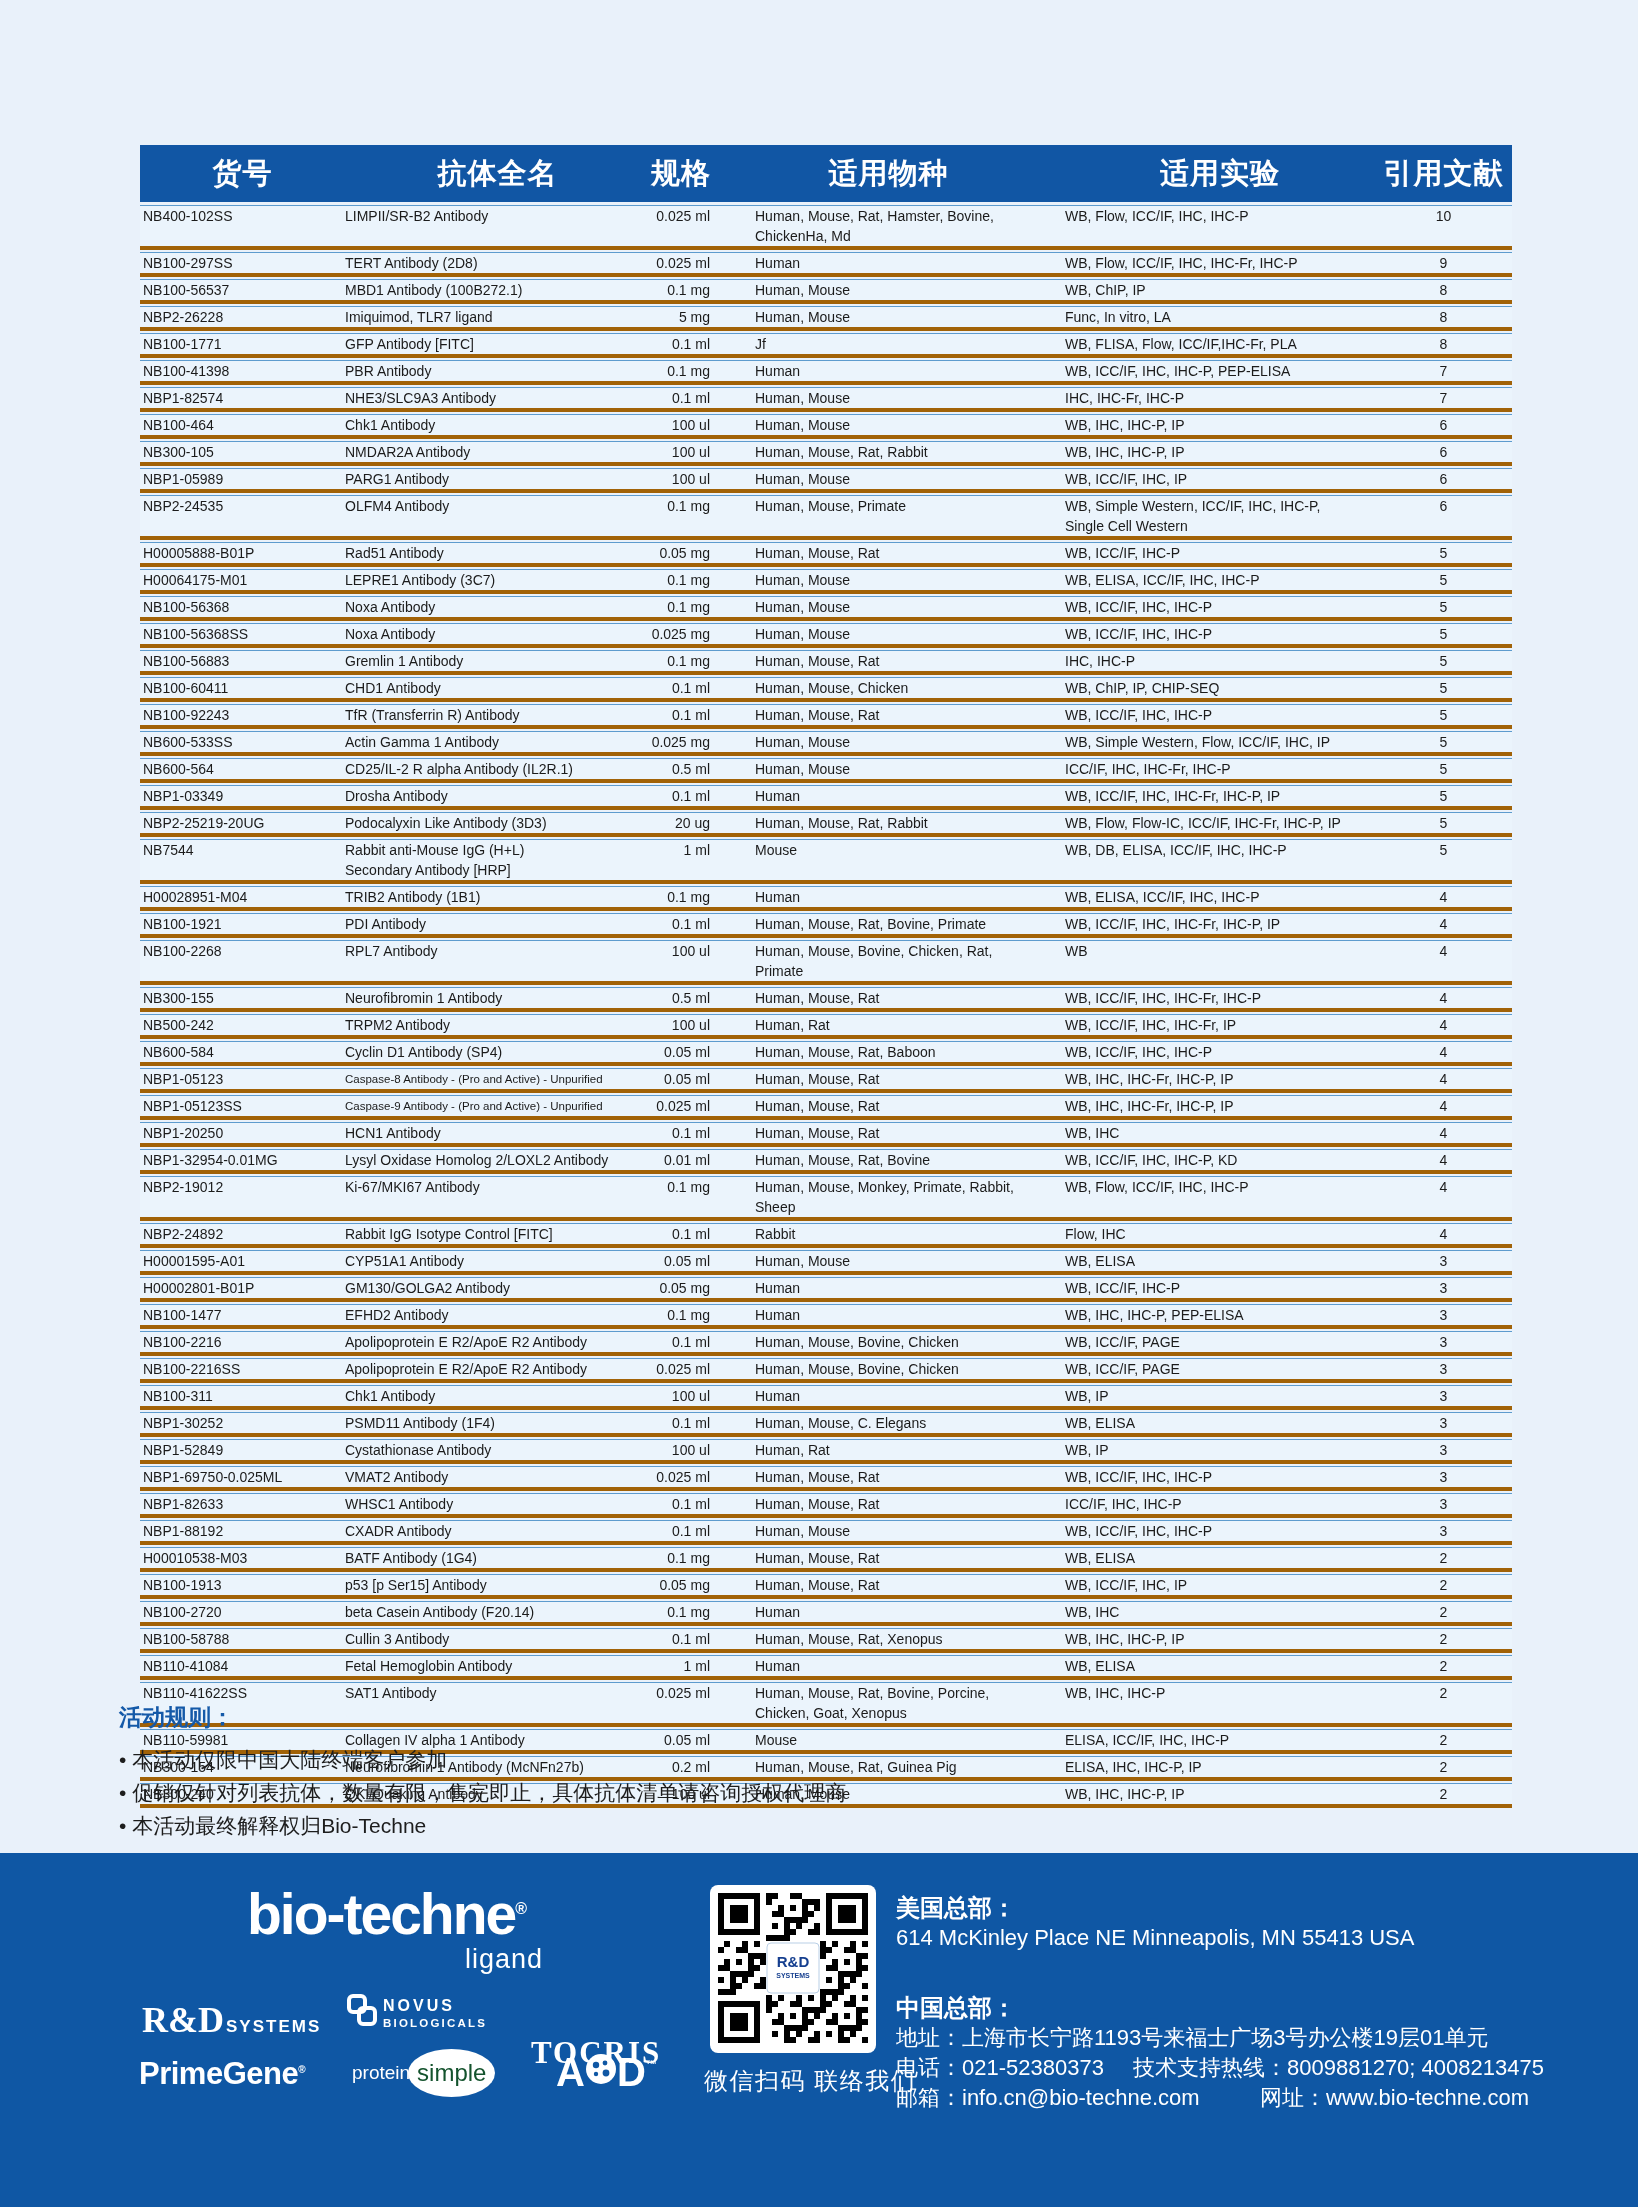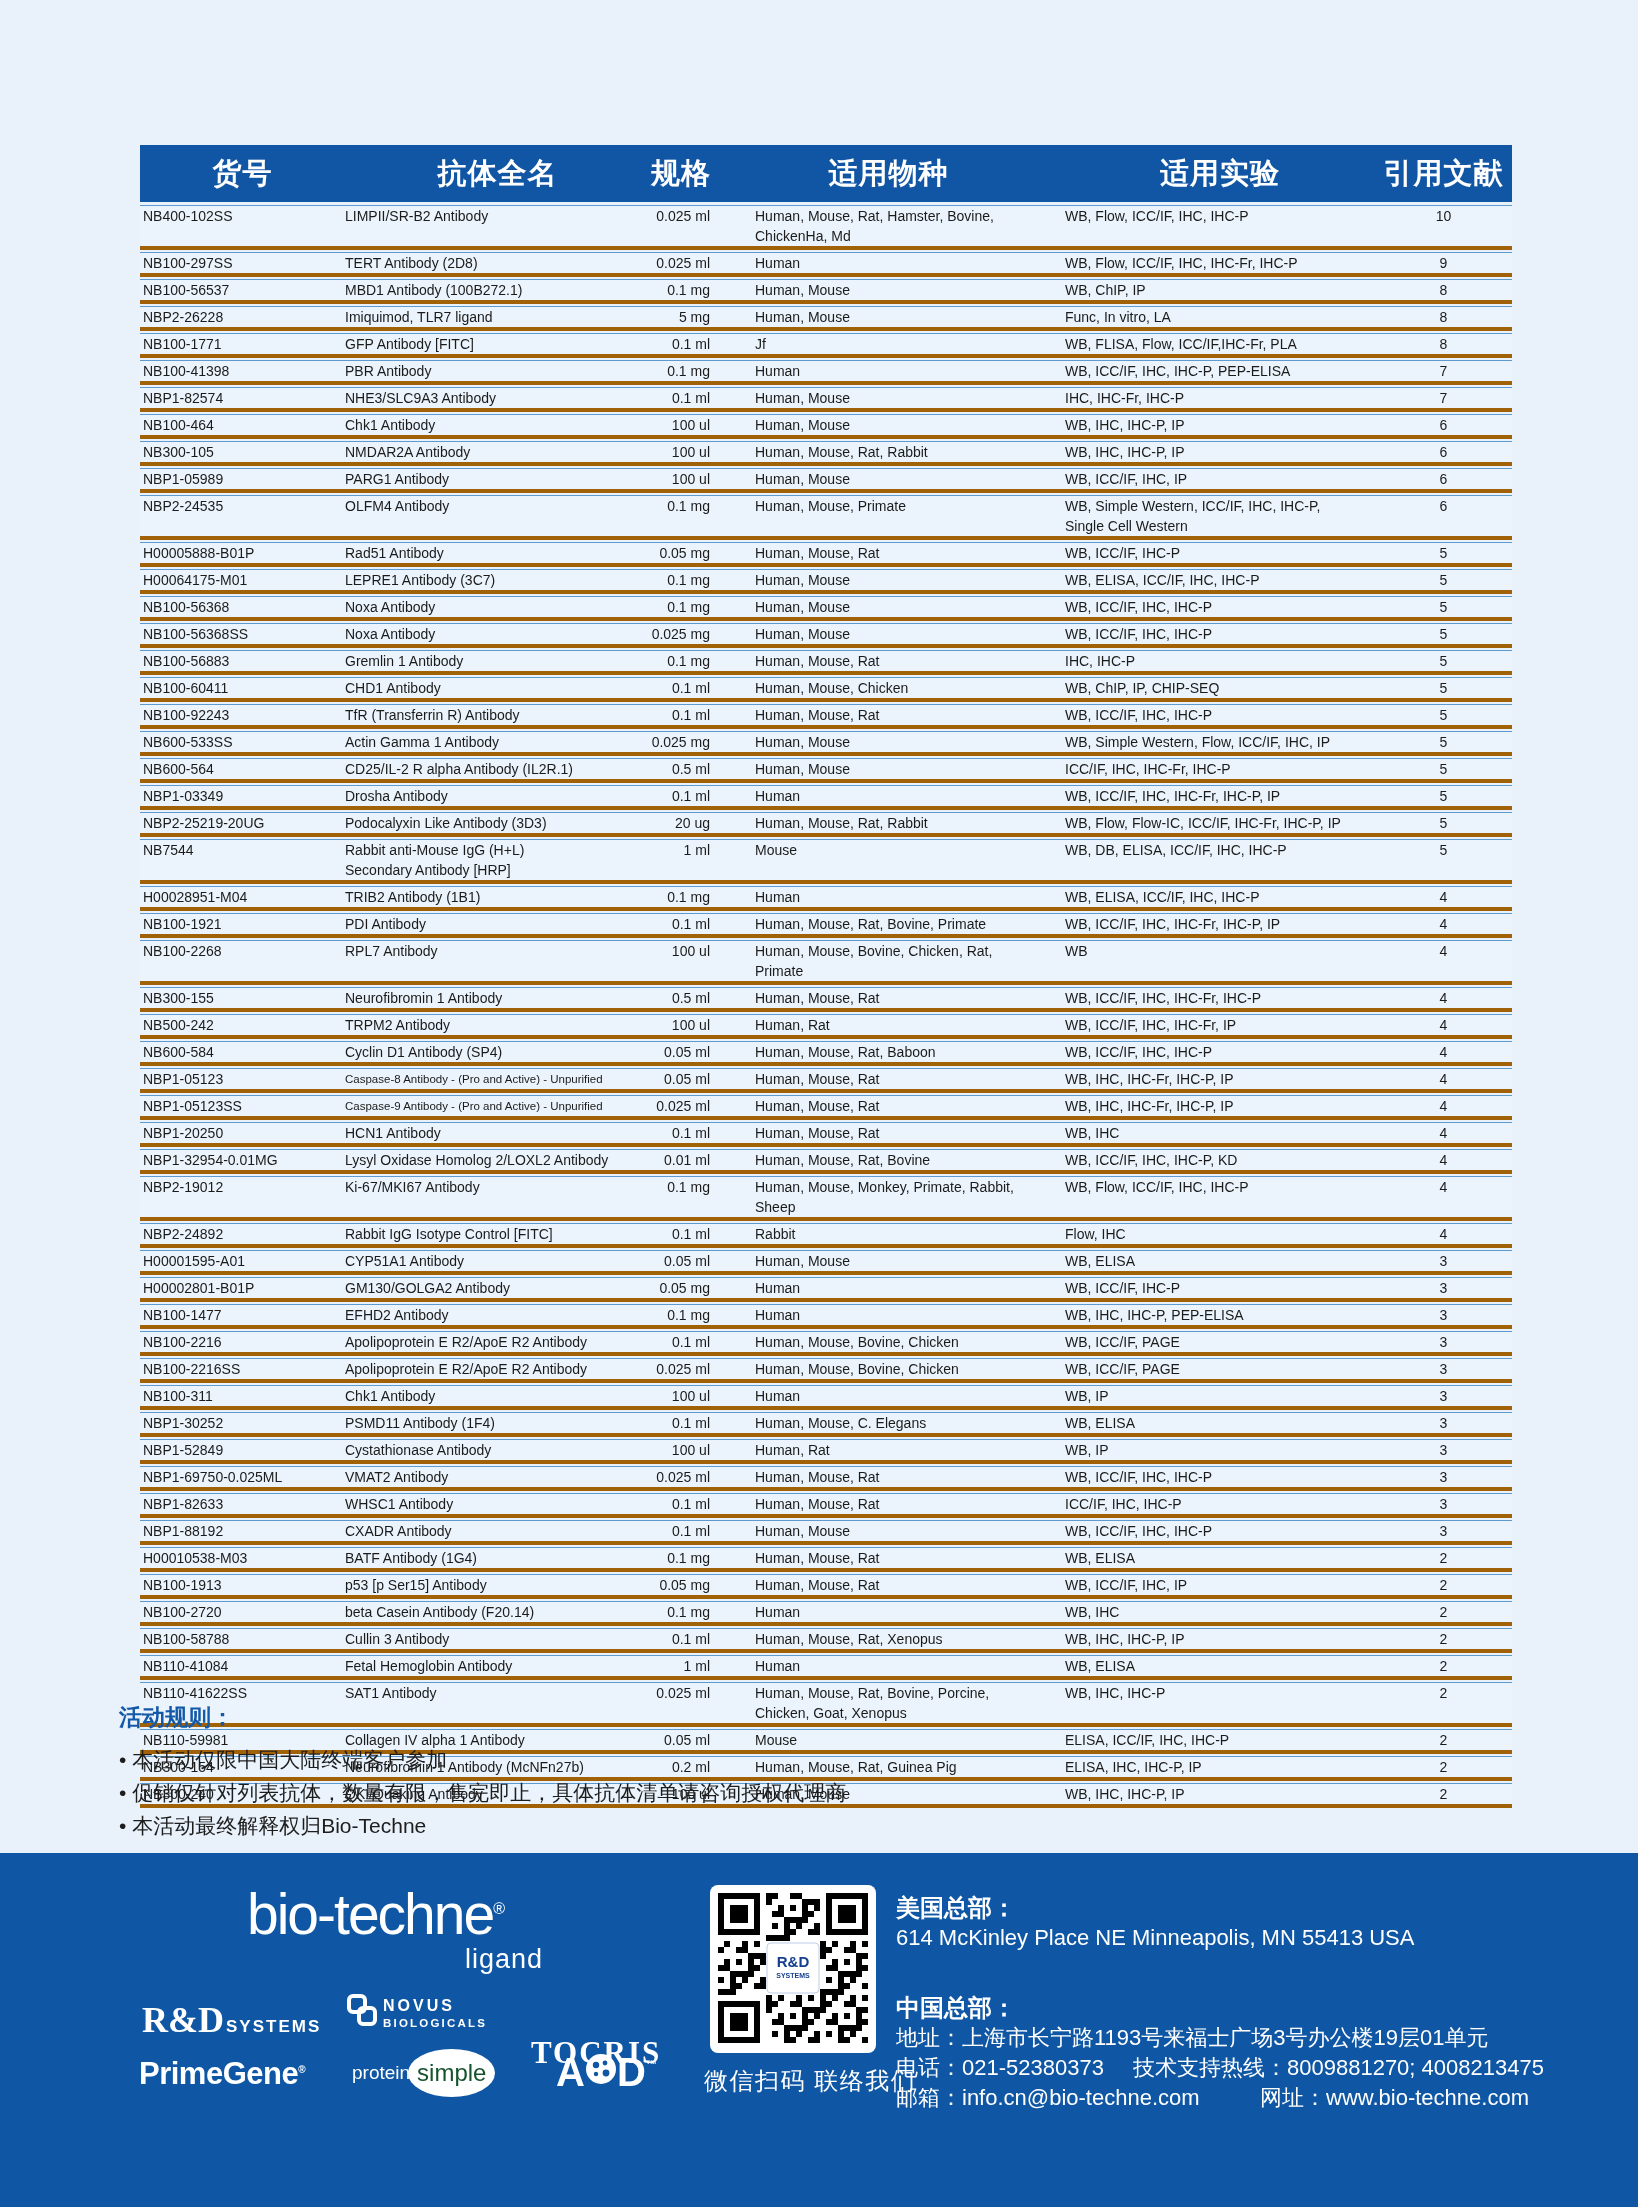--- a/index.html
+++ b/index.html
@@ -34,21 +34,21 @@
   
   .rules { position:absolute; left:119px; top:1703px; }
   .rules-title { color:#1459A8; font-size:23px; font-weight:bold; line-height:28px; margin-bottom:12px; }
   .rule { font-size:21px; line-height:33px; color:#1d1d1d; }
   
   .footer {
     position:absolute; left:0; top:1853px; width:1638px; height:354px;
     background:#0F57A4; color:#ffffff;
   }
   .logo-wrap { position:absolute; left:247px; top:26px; width:302px; }
-  .bt { font-size:57px; font-weight:normal; letter-spacing:-2px; line-height:60px; white-space:nowrap; }
+  .bt { font-size:57px; font-weight:bold; letter-spacing:-2px; line-height:60px; white-space:nowrap; }
   .bt .reg { font-size:16px; vertical-align:super; letter-spacing:0; }
   .bt-brands { text-align:right; font-size:27px; letter-spacing:1px; margin-top:0px; padding-right:6px; font-weight:400; }
   .brand { position:absolute; color:#fff; white-space:nowrap; }
   .rd    { left:142px; top:146px; }
   .rd .rd1 { font-family:"Liberation Serif","DejaVu Serif",serif; font-weight:bold; font-size:36px; }
   .rd .rd2 { font-size:17px; letter-spacing:2px; font-weight:bold; margin-left:2px; }
   .novus { left:347px; top:141px; display:flex; align-items:center; gap:6px; }
   .novus .nv1 { font-size:16px; letter-spacing:3px; font-weight:bold; line-height:22px; }
   .novus .nv2 { font-size:11.5px; letter-spacing:2.2px; font-weight:bold; line-height:13px; }
   .tocris { left:531px; top:136px; font-family:"Liberation Serif","DejaVu Serif",serif; font-size:31px; font-weight:bold; letter-spacing:2px;margin-top:46px; }

